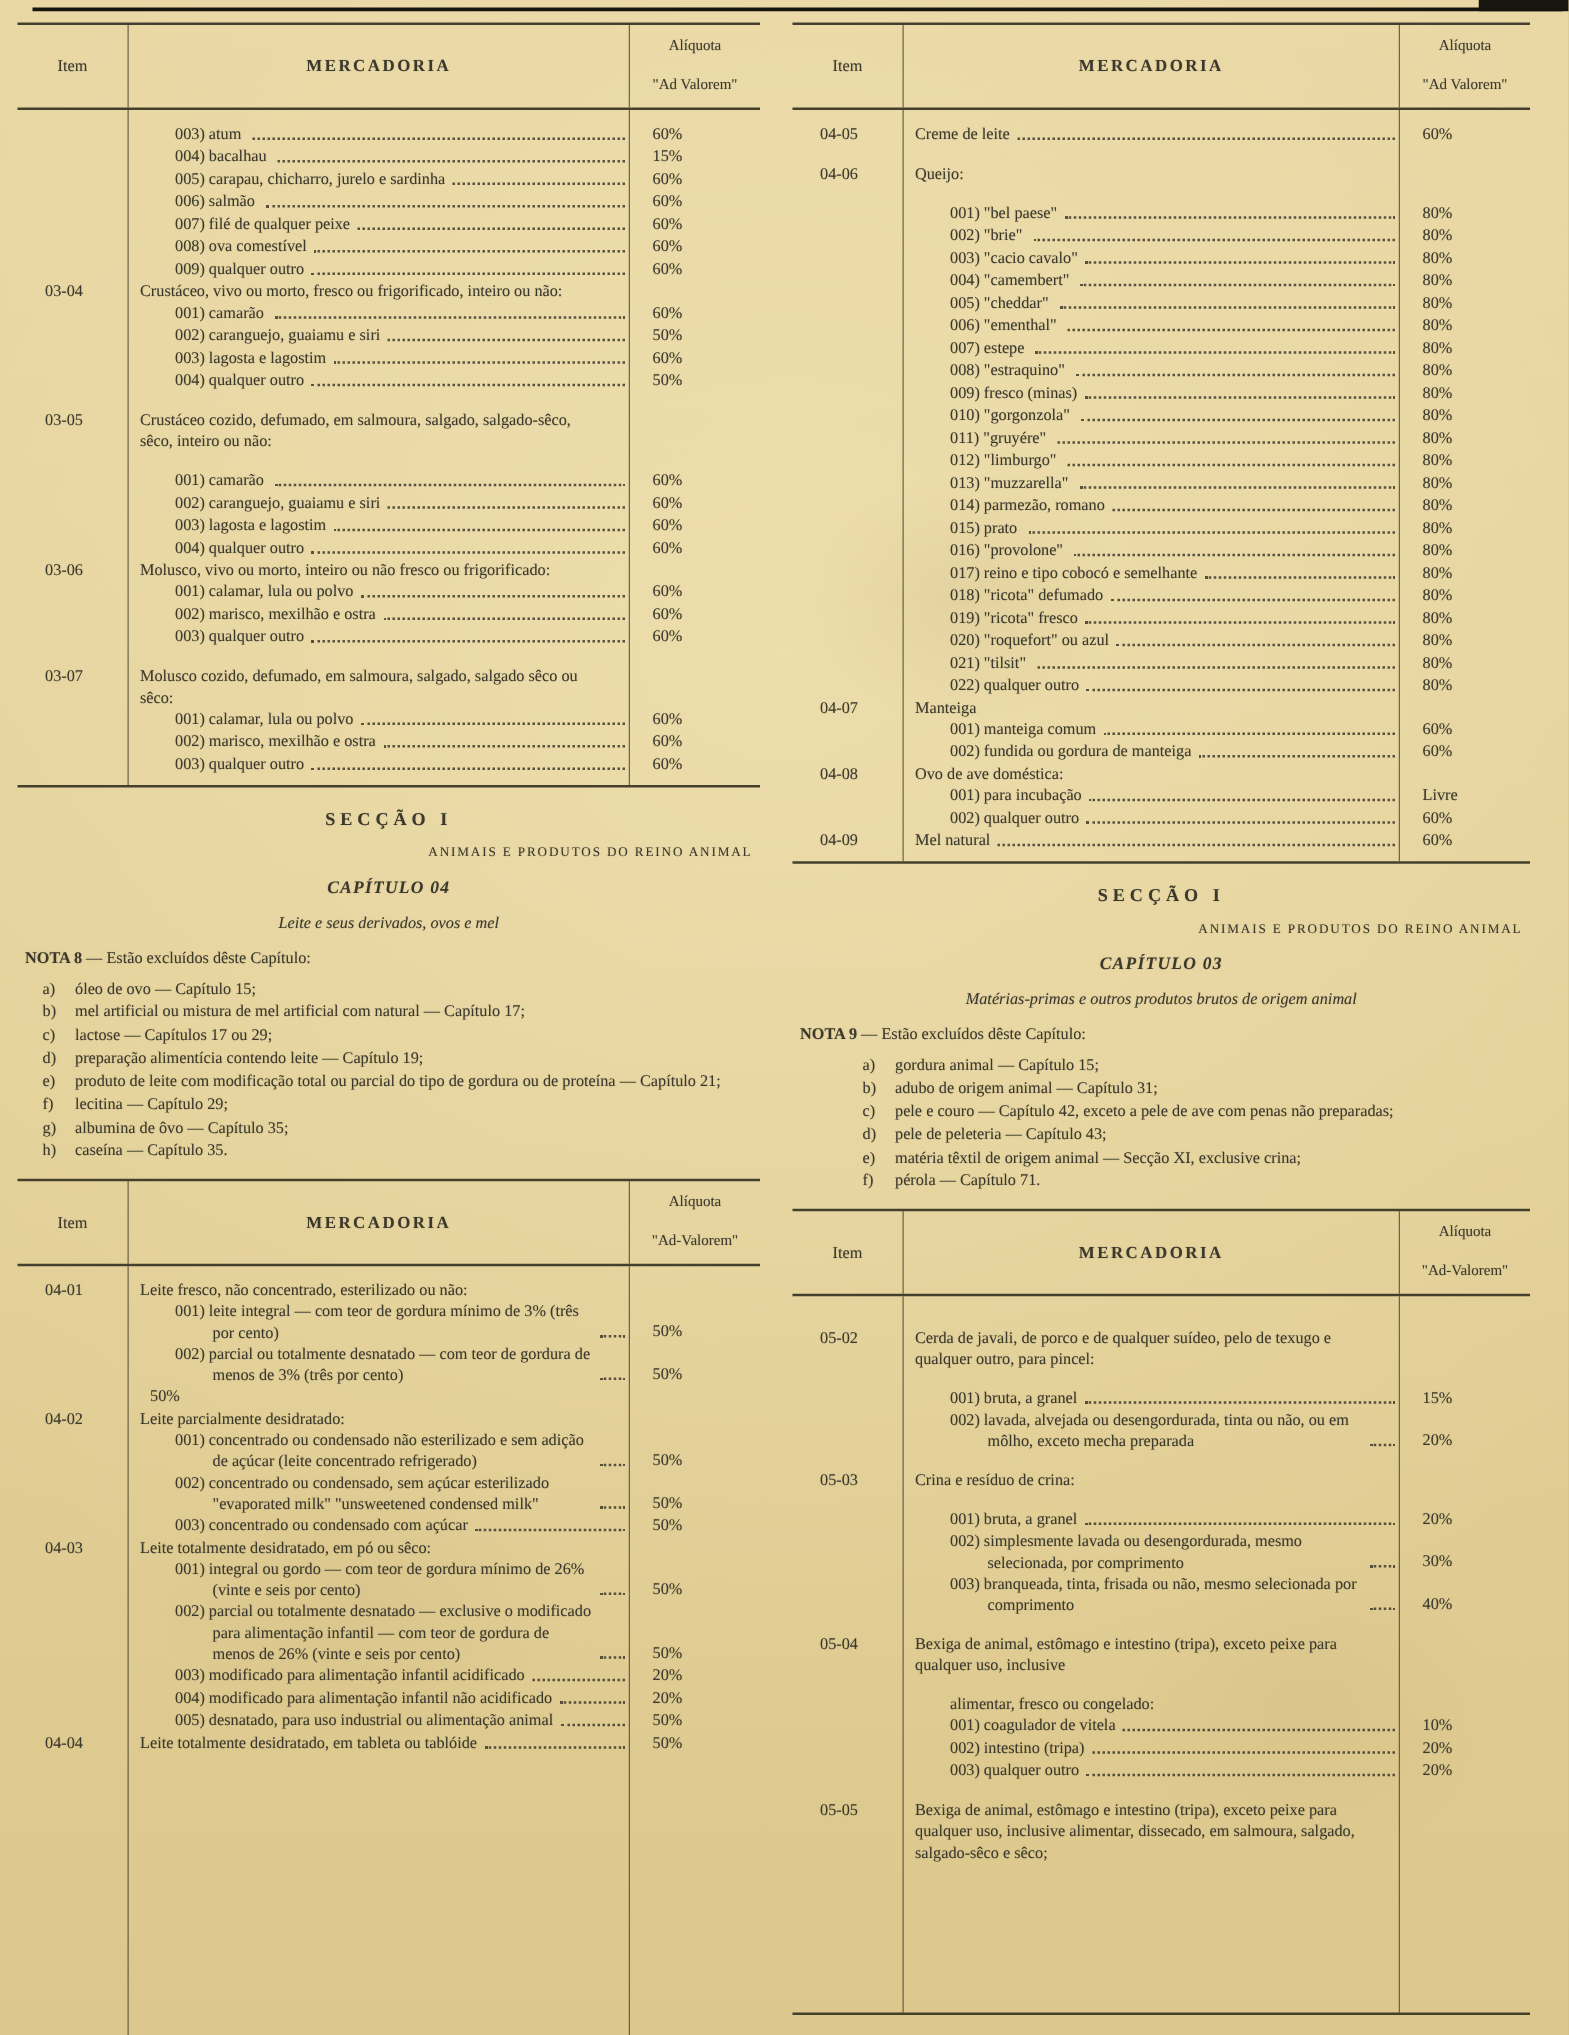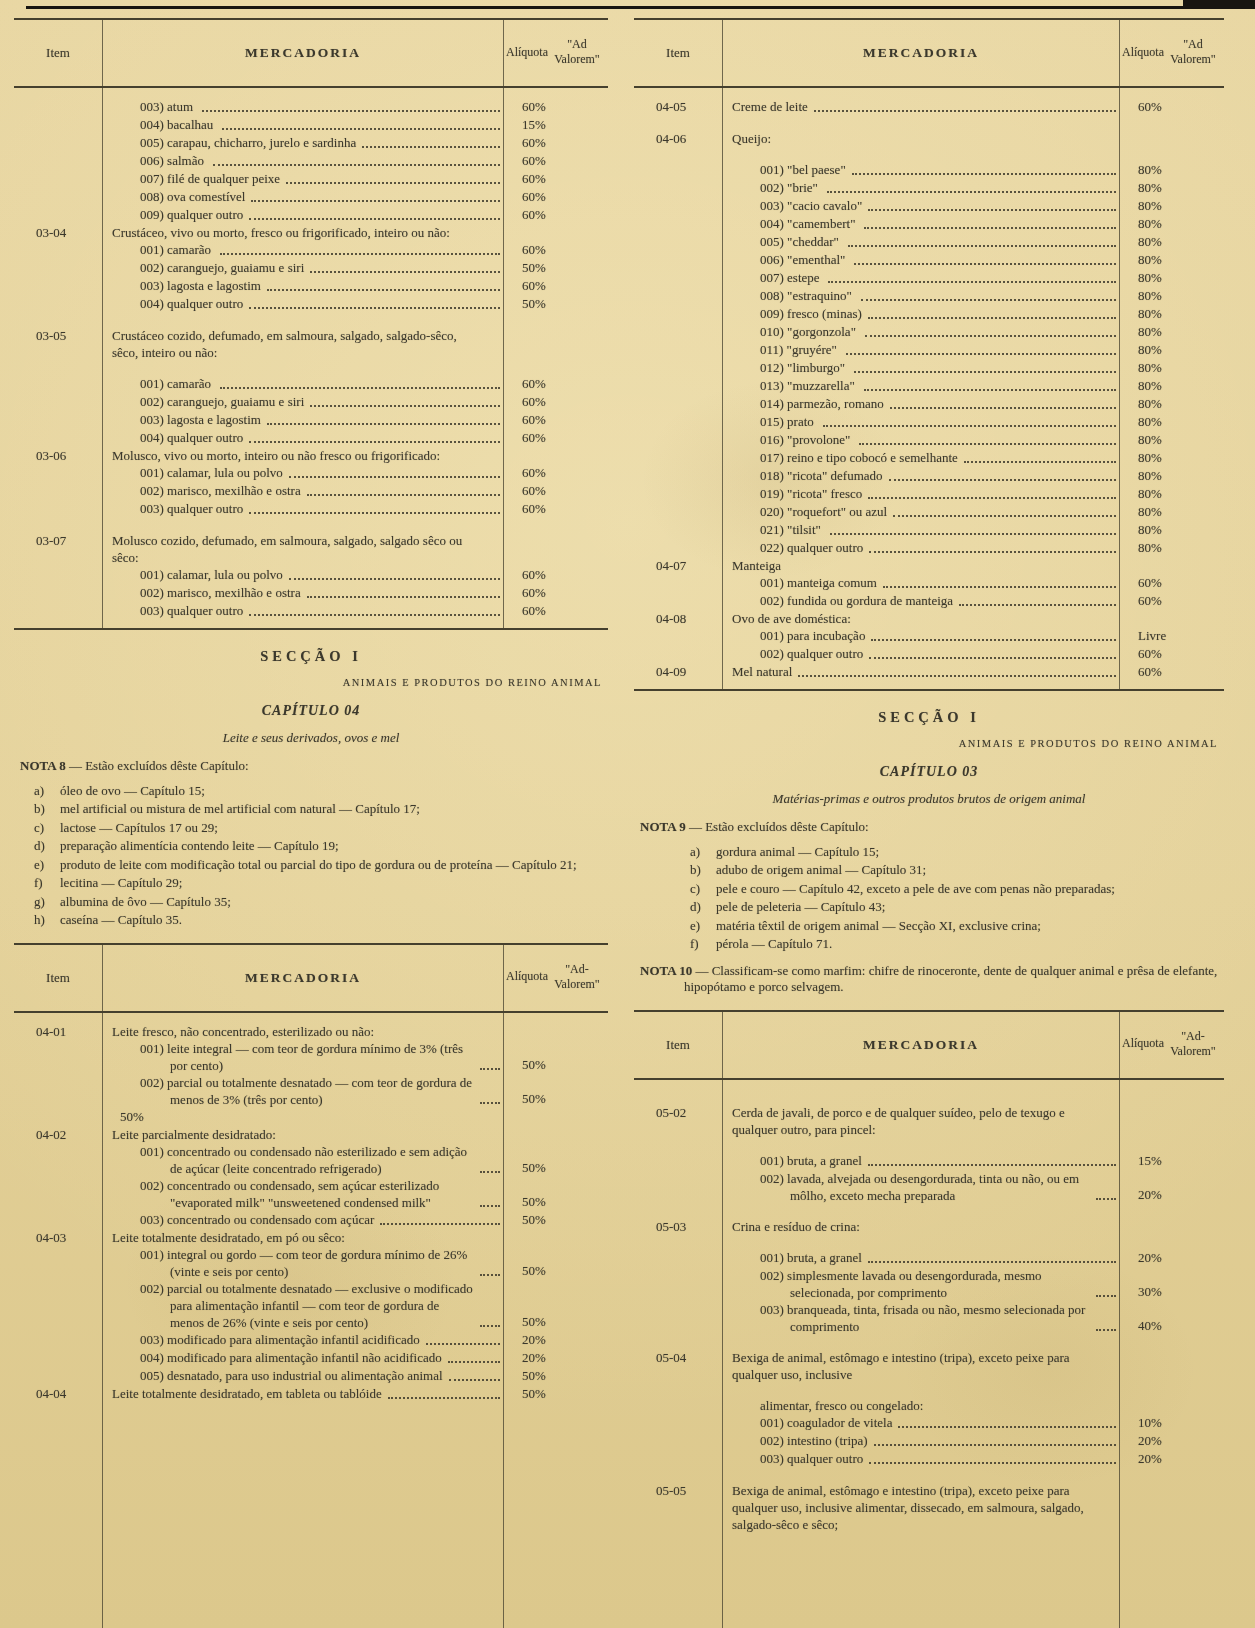--- a/index.html
+++ b/index.html
@@ -41,21 +41,21 @@
     border-bottom:2px solid var(--rule-strong);
   }
   .thead::before, .tbody::before {
     content:""; position:absolute; top:0; bottom:0; left:var(--wi); width:1px; background:var(--rule);
   }
   .thead::after, .tbody::after {
     content:""; position:absolute; top:0; bottom:0; right:var(--wr); width:1px; background:var(--rule);
   }
   .h-item { width:var(--wi); display:flex; align-items:center; justify-content:center; font-size:13px; }
   .h-merc { flex:1; display:flex; align-items:center; justify-content:center; font-size:13.5px; font-weight:bold; letter-spacing:2px;border-radius:27px; }
-  .h-rate { width:var(--wr); display:flex; flex-direction:row; justify-content:space-between; align-items:center; padding:9px 2px 11px; font-size:12px; text-align:center; }
+  .h-rate { width:var(--wr); display:flex; flex-direction:column; justify-content:space-between; align-items:center; padding:9px 2px 11px; font-size:12px; text-align:center; }
 
   .tbody { position:relative; padding-top:10px; line-height:17px; font-size:13px; }
   .tbody.closed { border-bottom:2px solid var(--rule-strong); padding-bottom:8px; }
 
   .trow { display:flex; align-items:stretch; }
   .gaprow { height:14px; }
   .c-item { flex:0 0 var(--wi); padding-left:22px; }
   .c-desc { flex:1; display:flex; padding-left:10px; min-width:0; }
   .c-desc .t { display:block; flex:0 1 auto; max-width:calc(100% - 30px); }
   .trow.lvl1 .c-desc .t { padding-left:58px; text-indent:-30px; }
@@ -793,23 +793,20 @@
           </div>
           <div class="nitem">
             <span class="nk">e)</span>
             <span class="nt">matéria têxtil de origem animal — Secção XI, exclusive crina;</span>
           </div>
           <div class="nitem">
             <span class="nk">f)</span>
             <span class="nt">pérola — Capítulo 71.</span>
           </div>
         </div>
-      <div class="npara hang">
-        <span class="nlabel">NOTA 10</span><span> — Classificam-se como marfim: chifre de rinoceronte, dente de qualquer animal e prêsa de elefante, hipopótamo e porco selvagem.</span>
-      </div>
     </div>
 
     <div class="tbl">
       <div class="thead">
         <div class="h-item">Item</div>
         <div class="h-merc">MERCADORIA</div>
         <div class="h-rate">
           <div>Alíquota</div>
           <div>"Ad-Valorem"</div>
         </div>

